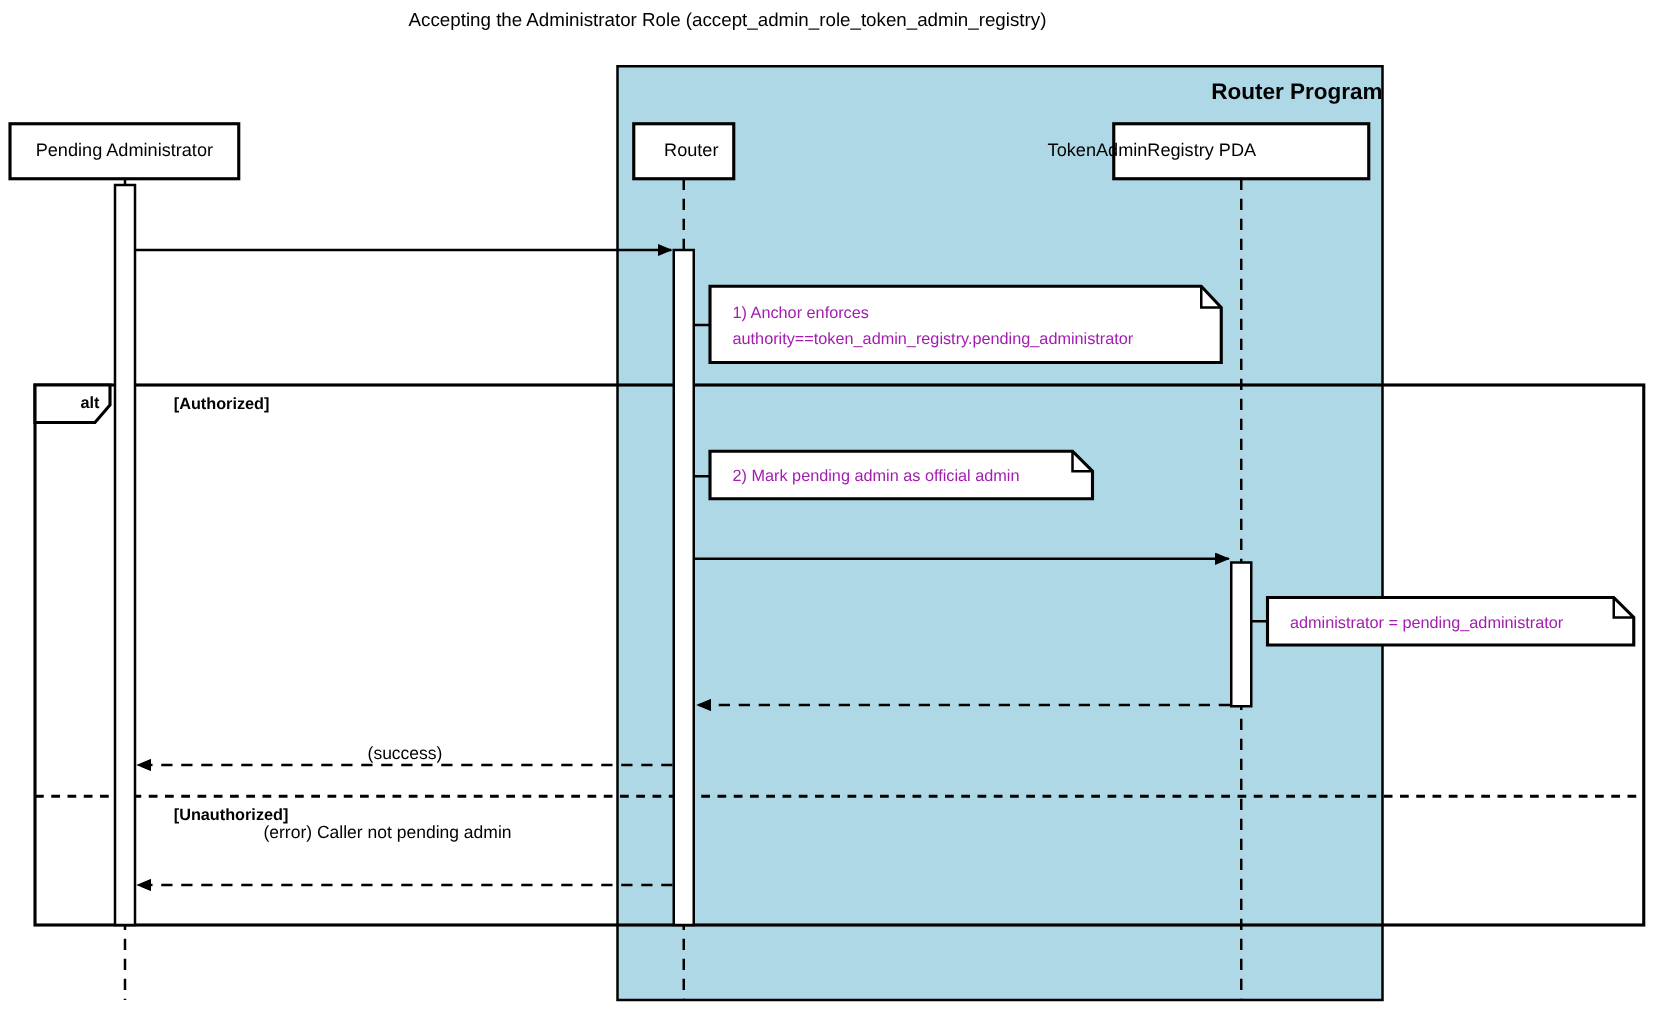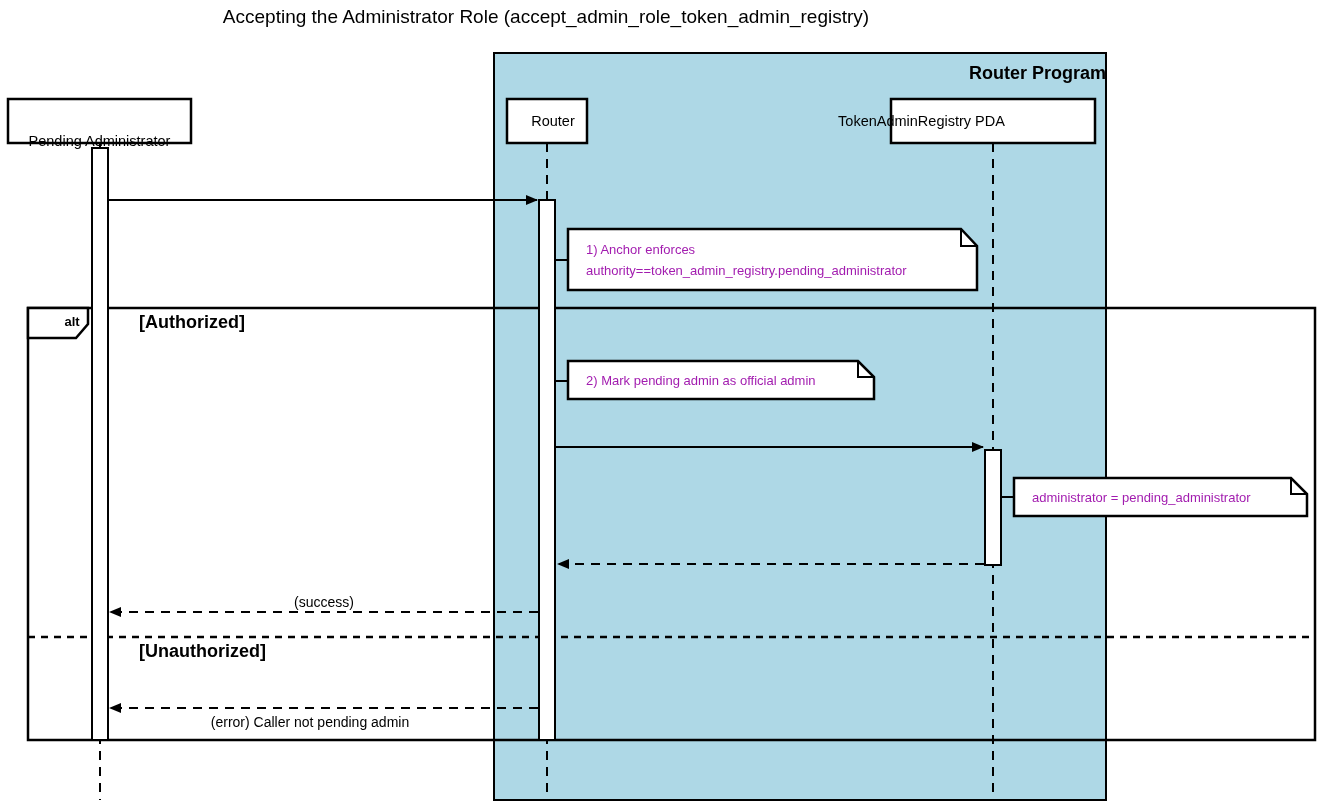--- a/index.html
+++ b/index.html
@@ -26,24 +26,25 @@
     position: absolute;
     pointer-events: none;
   }
   
   #diagram-title {
     position: absolute;
     left: 0;
     top: 4px;
     width: 1092px;
     text-align: center;
-    font-size: 19px;
+    font-size: 15px;
     line-height: 26px;
     color: #000;
     white-space: nowrap;
+    padding-left: 36px;
   }
   
   .plabel {
     position: absolute;
     text-align: center;
     font-size: 14.5px;
     line-height: 18px;
     white-space: nowrap;
     color: #000;
   }
@@ -77,21 +78,21 @@
   .fraglabel {
     position: absolute;
     font-size: 13px;
     line-height: 16px;
     font-weight: bold;
     color: #000;
     white-space: nowrap;
   }
   .guardlabel {
     position: absolute;
-    font-size: 18px;
+    font-size: 13px;
     line-height: 15px;
     font-weight: bold;
     color: #000;
     white-space: nowrap;
     padding-left: 33px;
   }
 </style>
 </head>
 <body>
 
@@ -185,36 +186,36 @@
       <line x1="1001" y1="497" x2="1014" y2="497" stroke="#000" stroke-width="2"></line>
       <path d="M 1014 478 L 1291 478 L 1307 494 L 1307 516 L 1014 516 Z" fill="#ffffff" stroke="#000" stroke-width="2.5"></path>
       <path d="M 1291 478 L 1291 494 L 1307 494" fill="none" stroke="#000" stroke-width="2"></path>
     </g>
   </svg>
 
   <div id="diagram-title">Accepting the Administrator Role (accept_admin_role_token_admin_registry)</div>
 
   <div class="boxtitle" style="left:494px; top:64px; width:612px;">Router Program</div>
 
-  <div class="plabel" style="left:8px; top:112px; width:183px;margin-top:20px;">Pending Administrator</div>
+  <div class="plabel" style="left:8px; top:112px; width:183px;">Pending Administrator</div>
 
   <div class="plabel" style="left:507px; top:112px; width:92px;">Router</div>
 
   <div class="plabel" style="left:838px; top:112px; width:167px;">TokenAdminRegistry PDA</div>
 
   <div class="fraglabel" style="left:28px; top:314px; width:56px; text-align:center;margin-left:16px;">alt</div>
 
   <div class="guardlabel" style="left:106px; top:315px;">[Authorized]</div>
 
   <div class="guardlabel" style="left:106px; top:644px;">[Unauthorized]</div>
 
 
   <div class="msglabel" style="left:110px; top:594px; width:428px;">(success)</div>
 
-  <div class="msglabel" style="left:110px; top:714px; width:400px;">(error) Caller not pending admin</div>
+  <div class="msglabel" style="left:110px; top:657px; width:400px;">(error) Caller not pending admin</div>
 
   <div class="notetext" style="left:586px; top:239px;">1) Anchor enforces</div>
   <div class="notetext" style="left:586px; top:260px;">authority==token_admin_registry.pending_administrator</div>
 
   <div class="notetext" style="left:586px; top:370px;">2) Mark pending admin as official admin</div>
 
   <div class="notetext" style="left:1032px; top:487px;">administrator = pending_administrator</div>
 
 </div>
 

